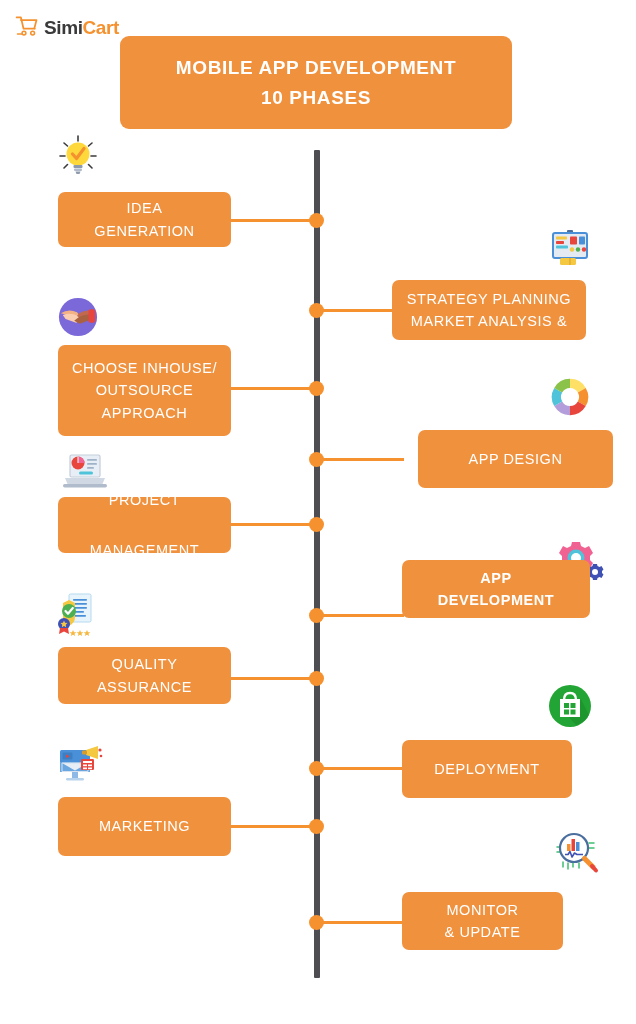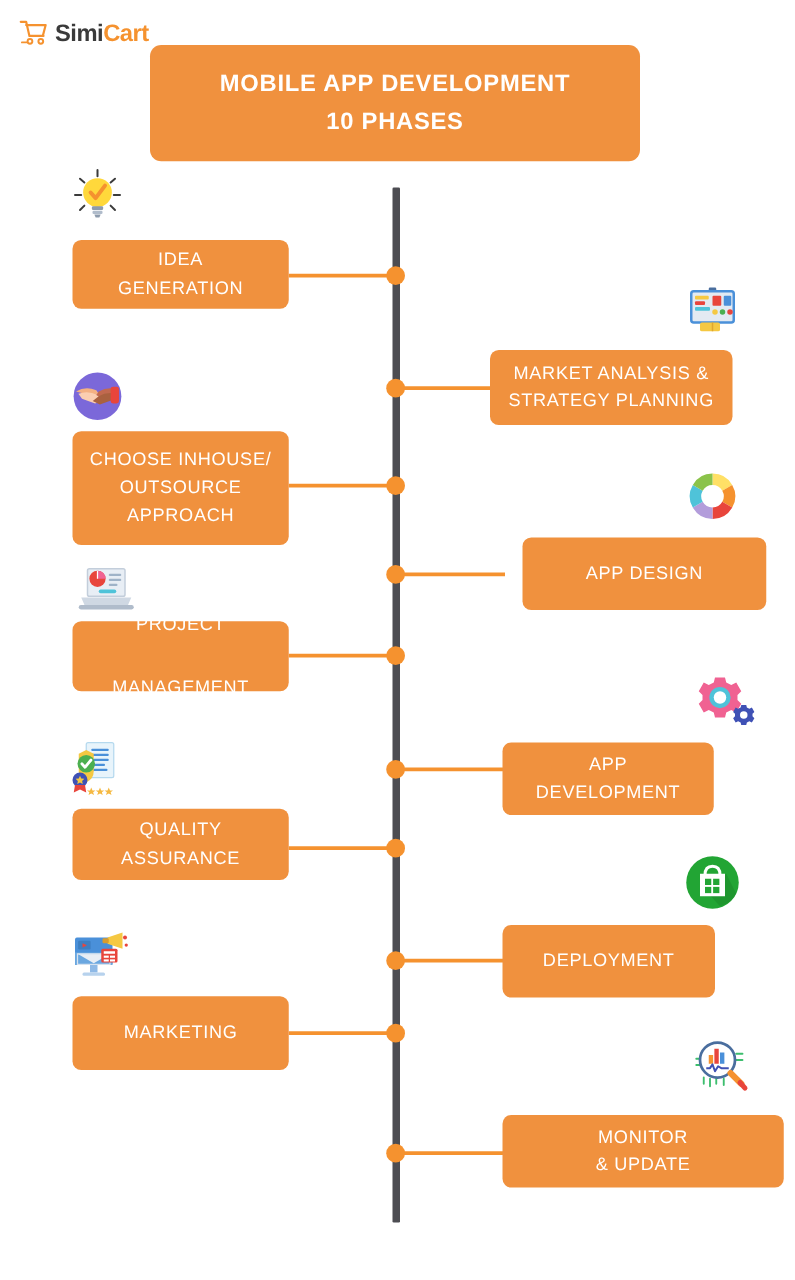--- a/index.html
+++ b/index.html
@@ -133,22 +133,22 @@
     <rect x="22" y="11.5" width="7" height="8" rx="0.8" fill="#E8453C"></rect>
     <rect x="31" y="11.5" width="6" height="8" rx="0.8" fill="#4A90D9"></rect>
     <circle cx="24" cy="24.5" r="2.2" fill="#F5C842"></circle>
     <circle cx="30" cy="24.5" r="2.2" fill="#4CAF50"></circle>
     <circle cx="36" cy="24.5" r="2.2" fill="#E8453C"></circle>
     <rect x="12" y="33" width="16" height="7" rx="1.5" fill="#F5C842"></rect>
     <path d="M22 33 L22 40" stroke="#E0A62E" stroke-width="1.2"></path>
   </svg>
 </div>
 <div class="phase-box" style="left:392px; top:280px; width:194px; height:60px;">
+  <span class="bline">STRATEGY PLANNING</span>
   <span class="bline">MARKET ANALYSIS &amp;</span>
-  <span class="bline">STRATEGY PLANNING</span>
 </div>
 
 <div class="phase-icon" style="left:57px; top:296px; width:42px; height:42px;">
   <svg viewBox="0 0 44 44">
     <circle cx="22" cy="22" r="20" fill="#7B68D9"></circle>
     <path d="M4 18 Q12 13 21 17 L23 20 L19 22 Z" fill="#F4B183"></path>
     <path d="M6 20 Q14 17 22 21 L26 25 L20 28 L9 24 Z" fill="#FBCEB1"></path>
     <path d="M40 17 Q32 13 23 18 L21 21 L26 24 Z" fill="#C1694F"></path>
     <path d="M38 20 Q30 18 23 22 L18 26 L24 29 L35 25 Z" fill="#A9613F"></path>
     <rect x="33" y="14" width="7" height="14" rx="2" fill="#E8453C"></rect>
@@ -201,21 +201,21 @@
       <path d="M-4,-15 L4,-15 L5,-11 L9,-9 L13,-11 L17,-4 L14,-1 L14,3 L17,6 L13,13 L9,11 L5,13 L4,17 L-4,17 L-5,13 L-9,11 L-13,13 L-17,6 L-14,3 L-14,-1 L-17,-4 L-13,-11 L-9,-9 L-5,-11 Z" fill="#F06292"></path>
       <circle cx="0" cy="1" r="8.5" fill="#4FC3D9"></circle>
       <circle cx="0" cy="1" r="5" fill="#FFFFFF"></circle>
     </g>
     <g transform="translate(39,32)">
       <path d="M-2,-8 L2,-8 L2.5,-6 L4.5,-5 L6.5,-6 L8.5,-2.5 L7,-1 L7,1 L8.5,2.5 L6.5,6 L4.5,5 L2.5,6 L2,8 L-2,8 L-2.5,6 L-4.5,5 L-6.5,6 L-8.5,2.5 L-7,1 L-7,-1 L-8.5,-2.5 L-6.5,-6 L-4.5,-5 L-2.5,-6 Z" fill="#3F51B5"></path>
       <circle cx="0" cy="0" r="3" fill="#FFFFFF"></circle>
     </g>
   </svg>
 </div>
-<div class="phase-box" style="left:402px; top:594px; width:169px; height:58px;">
+<div class="phase-box" style="left:402px; top:560px; width:188px; height:58px;font-weight:bold;">
   <span class="bline">APP</span>
   <span class="bline">DEVELOPMENT</span>
 </div>
 
 <div class="phase-icon" style="left:55px; top:590px; width:48px; height:48px;">
   <svg viewBox="0 0 48 48">
     <rect x="14" y="4" width="22" height="28" rx="1.5" fill="#E8F4FB" stroke="#B5D9EE" stroke-width="1"></rect>
     <g fill="#4A90D9">
       <rect x="18" y="9" width="14" height="1.7" rx="0.8"></rect>
       <rect x="18" y="13" width="14" height="1.7" rx="0.8"></rect>
@@ -303,16 +303,16 @@
     <g>
       <rect x="14" y="15" width="3.5" height="7" fill="#F5922F"></rect>
       <rect x="18.5" y="10" width="3.5" height="12" fill="#E8453C"></rect>
       <rect x="23" y="13" width="3.5" height="9" fill="#4A90D9"></rect>
     </g>
     <path d="M12 25.5 L15 25.5 L17 22.5 L19 28 L21.5 24 L24 25.5 L30 25.5" fill="none" stroke="#3F51B5" stroke-width="1.6" stroke-linejoin="round"></path>
     <path d="M31.5 29.5 L40 38" stroke="#F5922F" stroke-width="5" stroke-linecap="round"></path>
     <path d="M39 37 L43 41.5" stroke="#E8453C" stroke-width="4" stroke-linecap="round"></path>
   </svg>
 </div>
-<div class="phase-box" style="left:402px; top:892px; width:225px; height:58px;">
+<div class="phase-box" style="left:402px; top:892px; width:161px; height:58px;">
   <span class="bline">MONITOR</span>
   <span class="bline">&amp; UPDATE</span>
 </div>
 
 </body></html>

